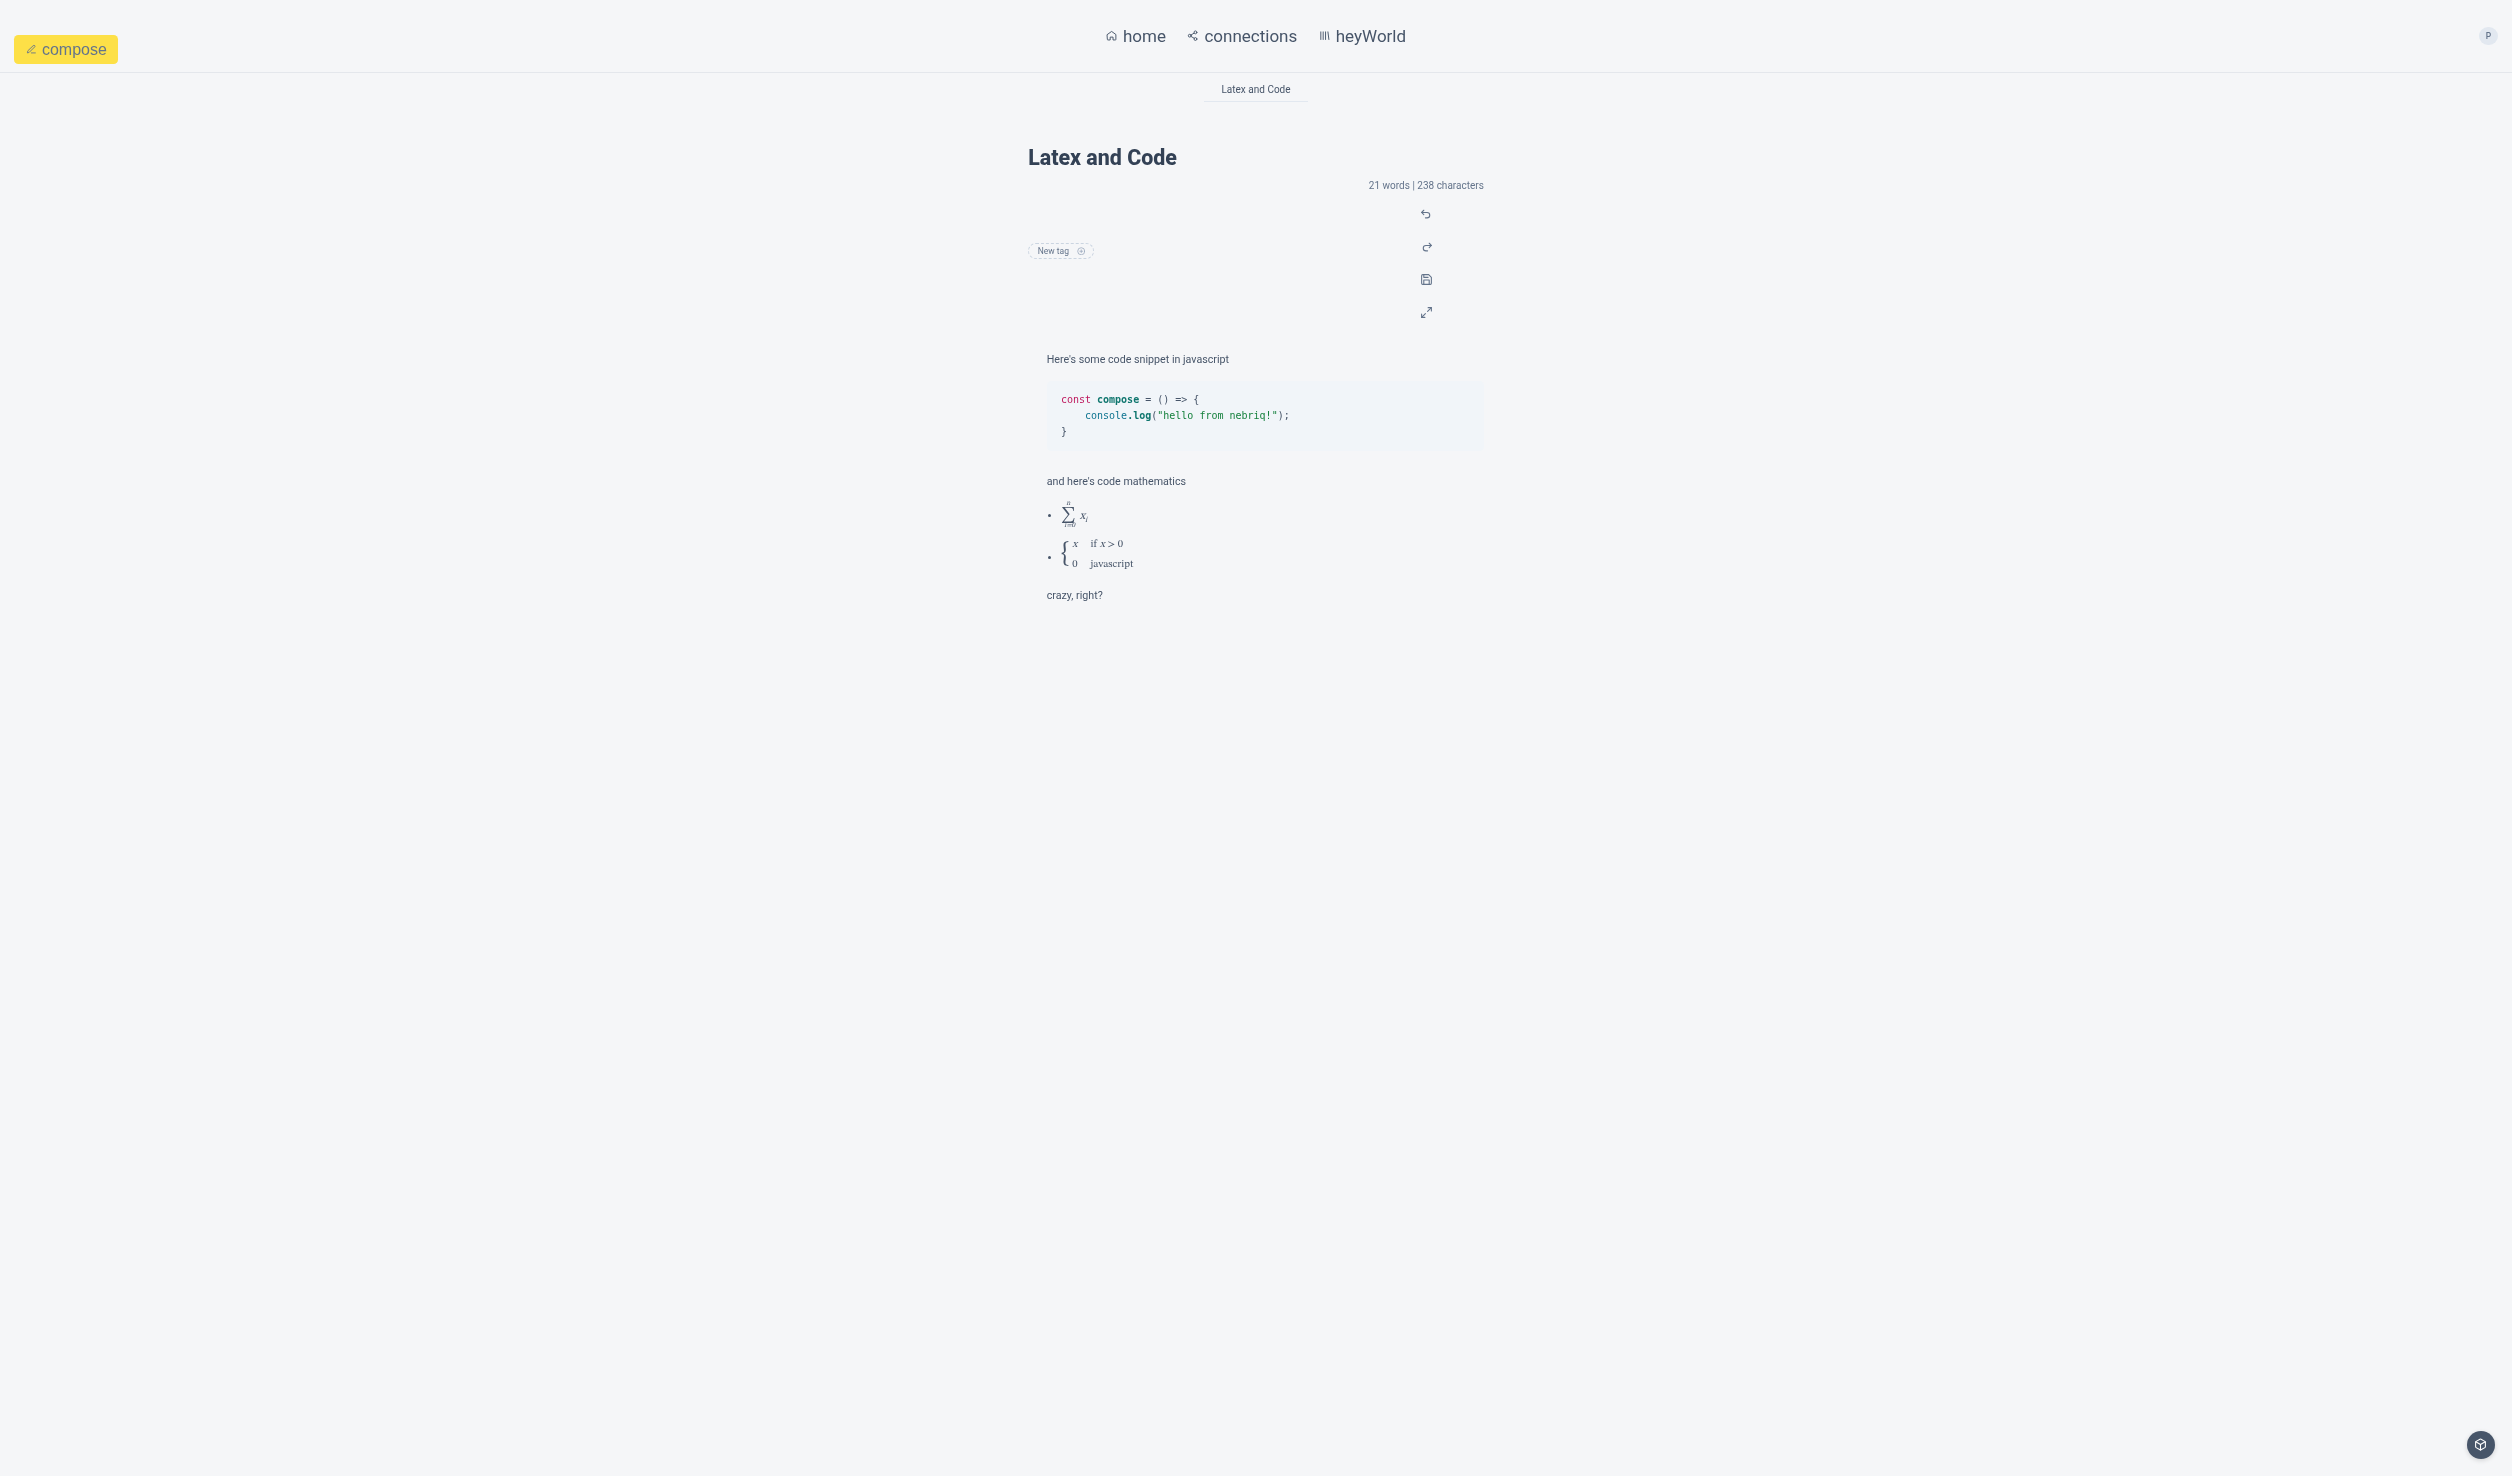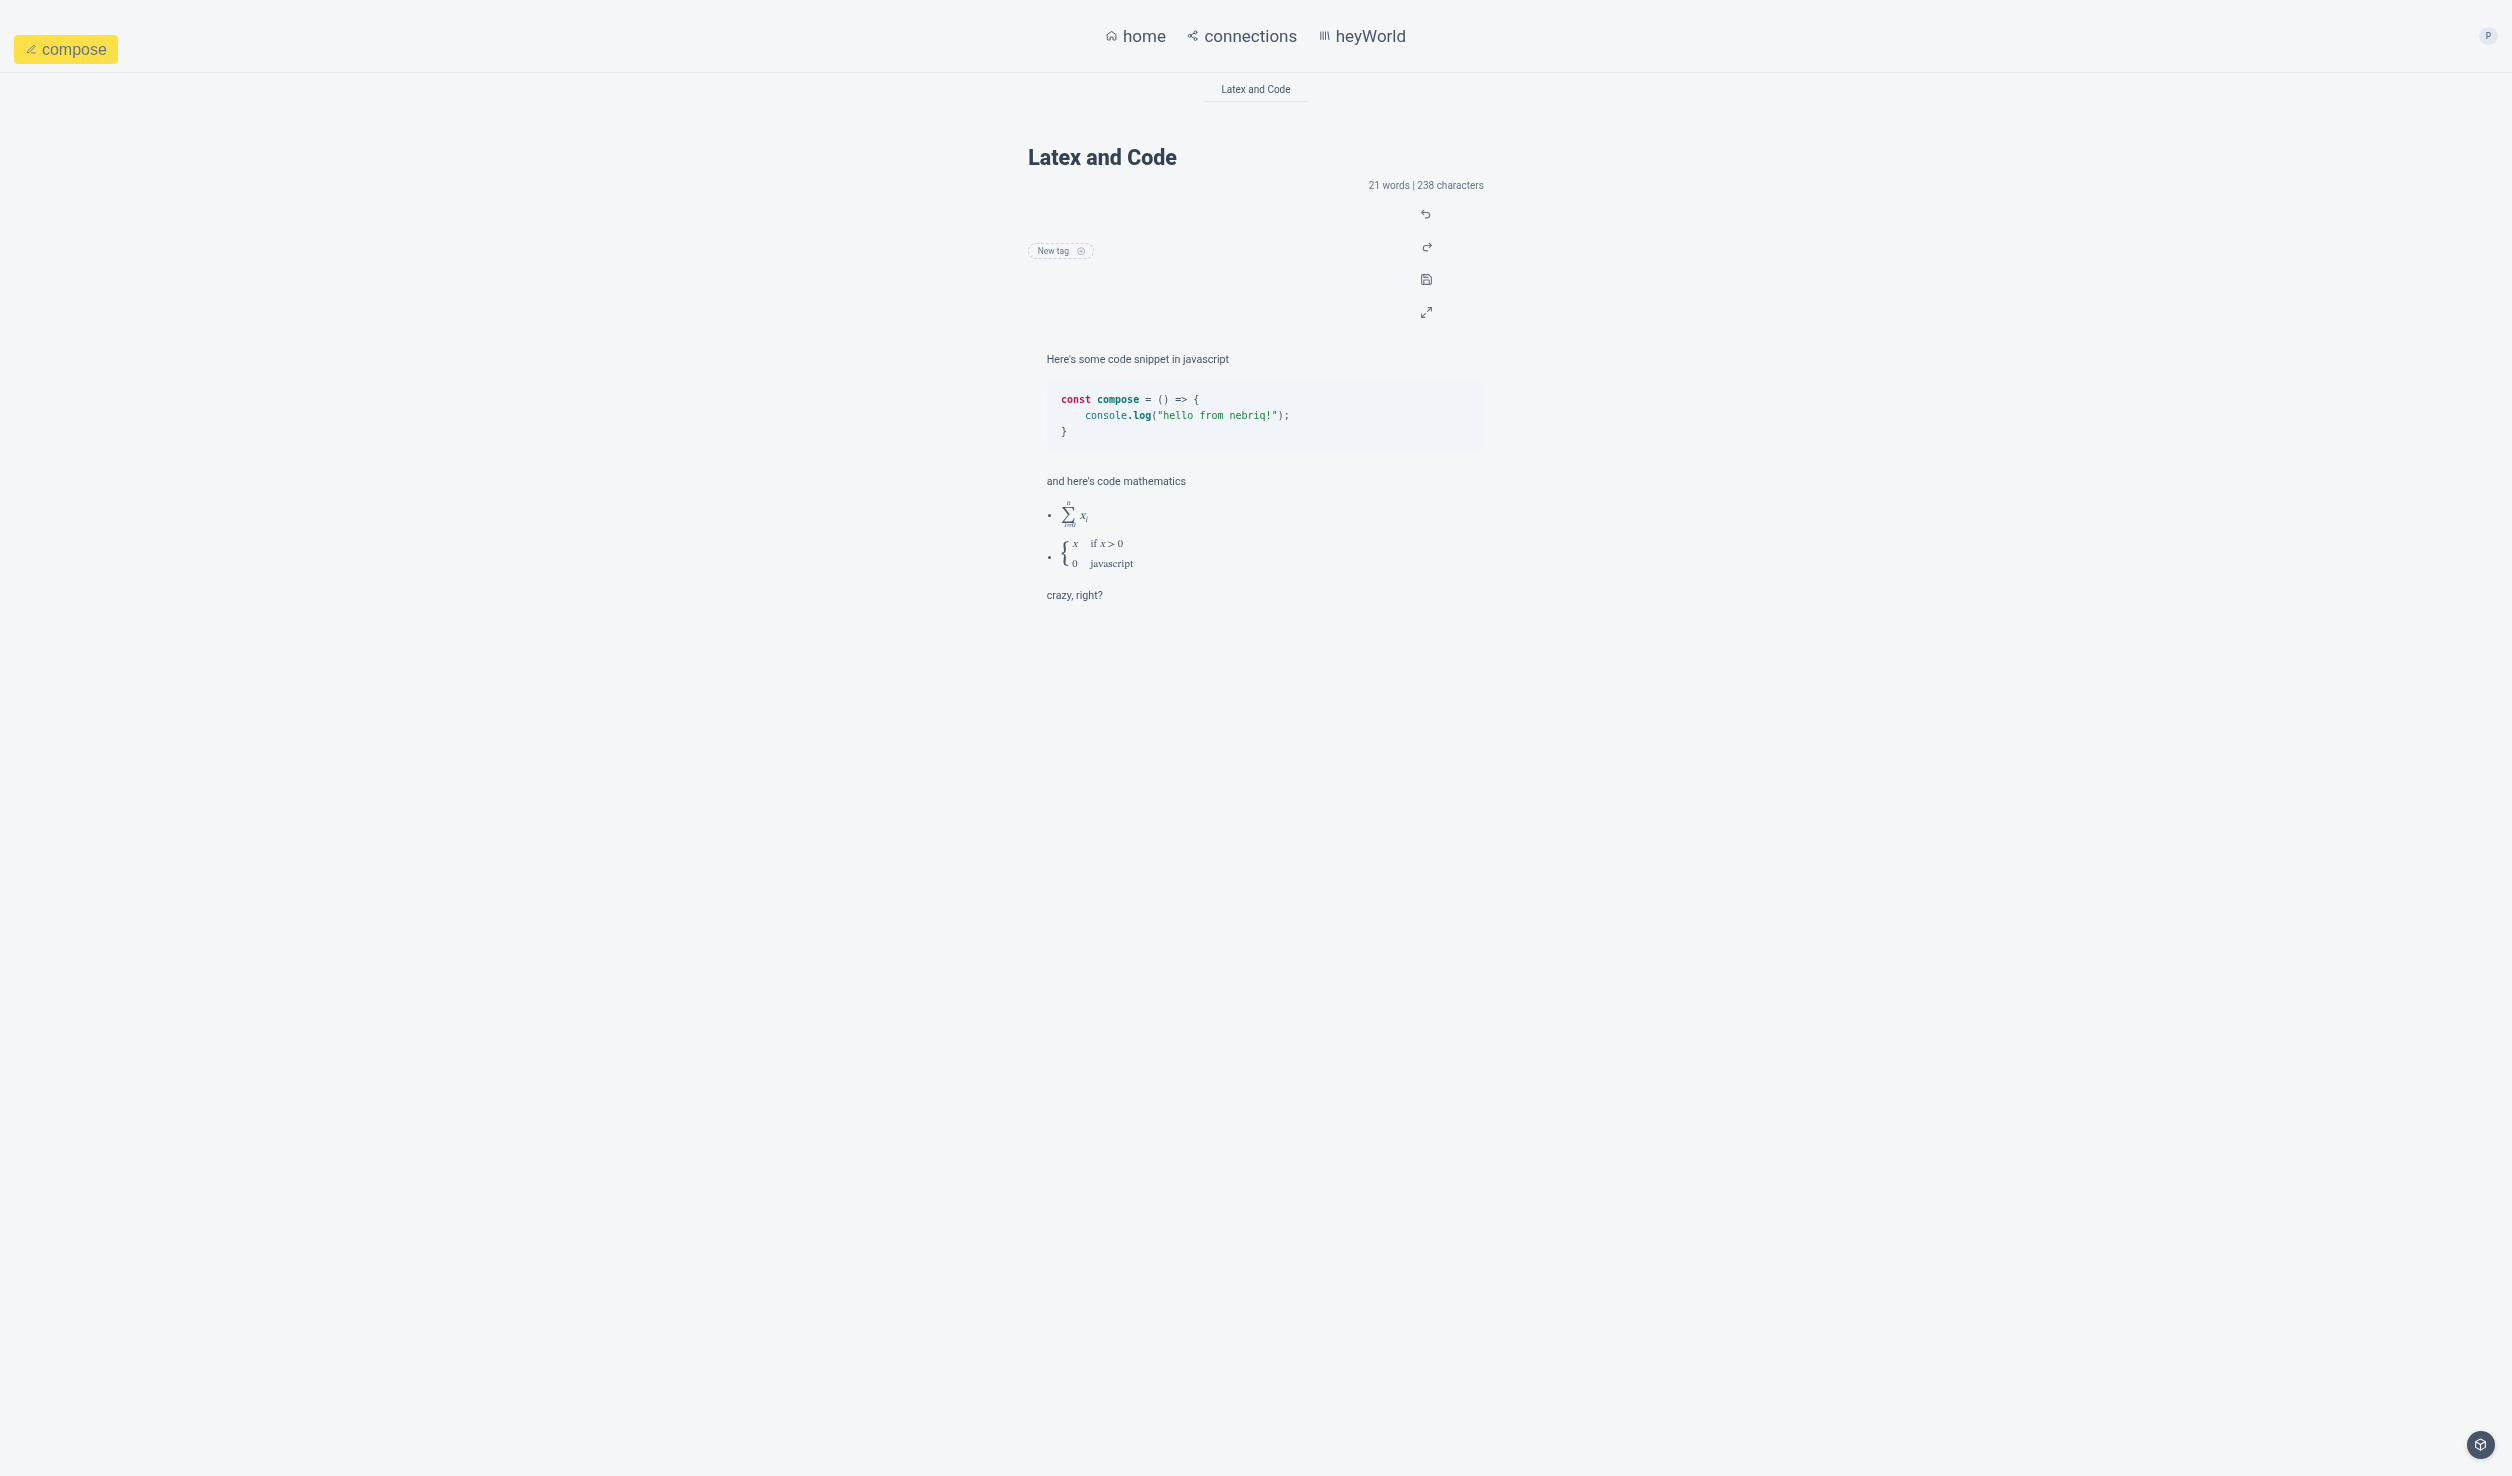--- a/index.html
+++ b/index.html
@@ -143,21 +143,21 @@
       background: #f1f5f9;
       border-radius: 4.3px;
       padding: 11.4px 14.2px;
       font-family: "SFMono-Regular", Menlo, Monaco, Consolas, monospace;
       font-size: 10px;
       line-height: 1.6;
       margin-bottom: 21.4px;
       white-space: pre;
       overflow-x: auto;
     }
-    .tok-keyword { color: #be185d; font-weight: 700; }
+    .tok-keyword { color: #be185d; font-weight: 400; }
     .tok-func { color: #0f766e; font-weight: 600; }
     .tok-ident { color: #0e7490; }
     .tok-string { color: #15803d; }
     .tok-plain { color: #475569; }
     .math-list {
       padding-left: 14.2px;
       margin: 7.1px 0 13px;
     }
     .math-list li {
       margin-bottom: 7.1px;

